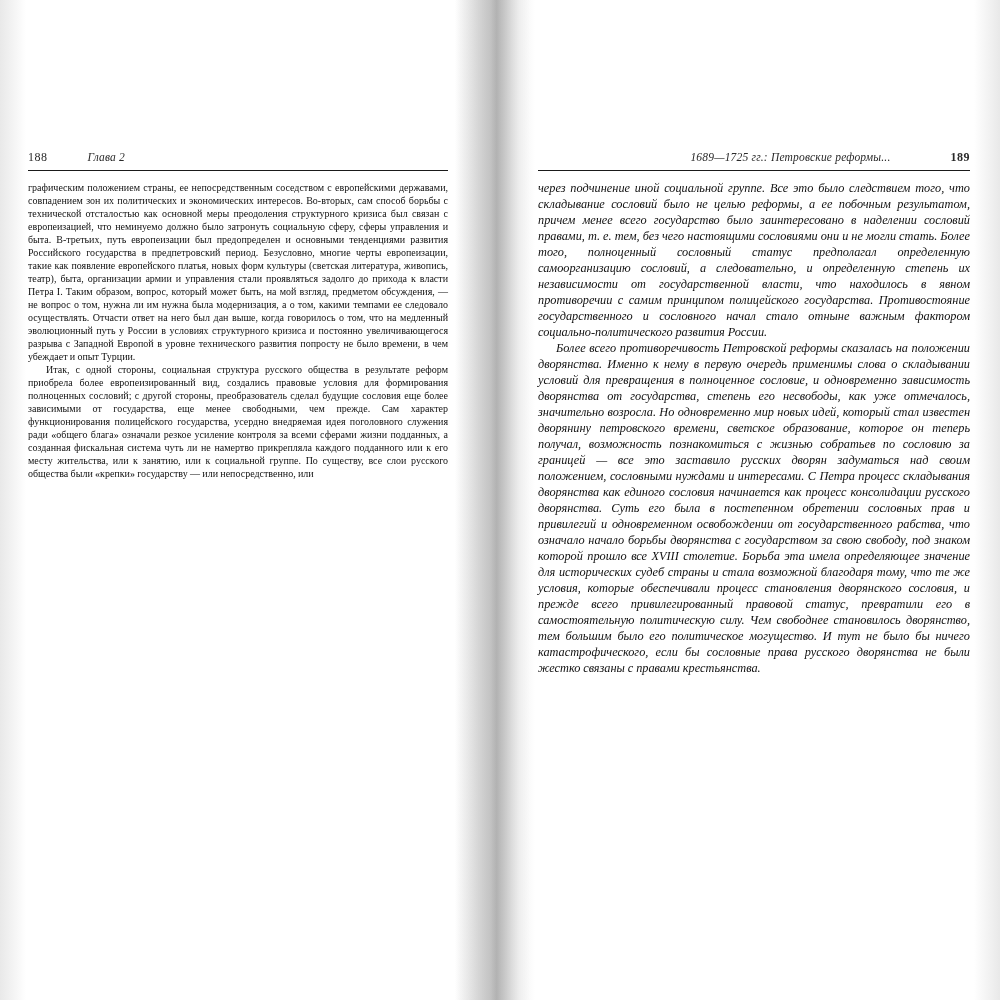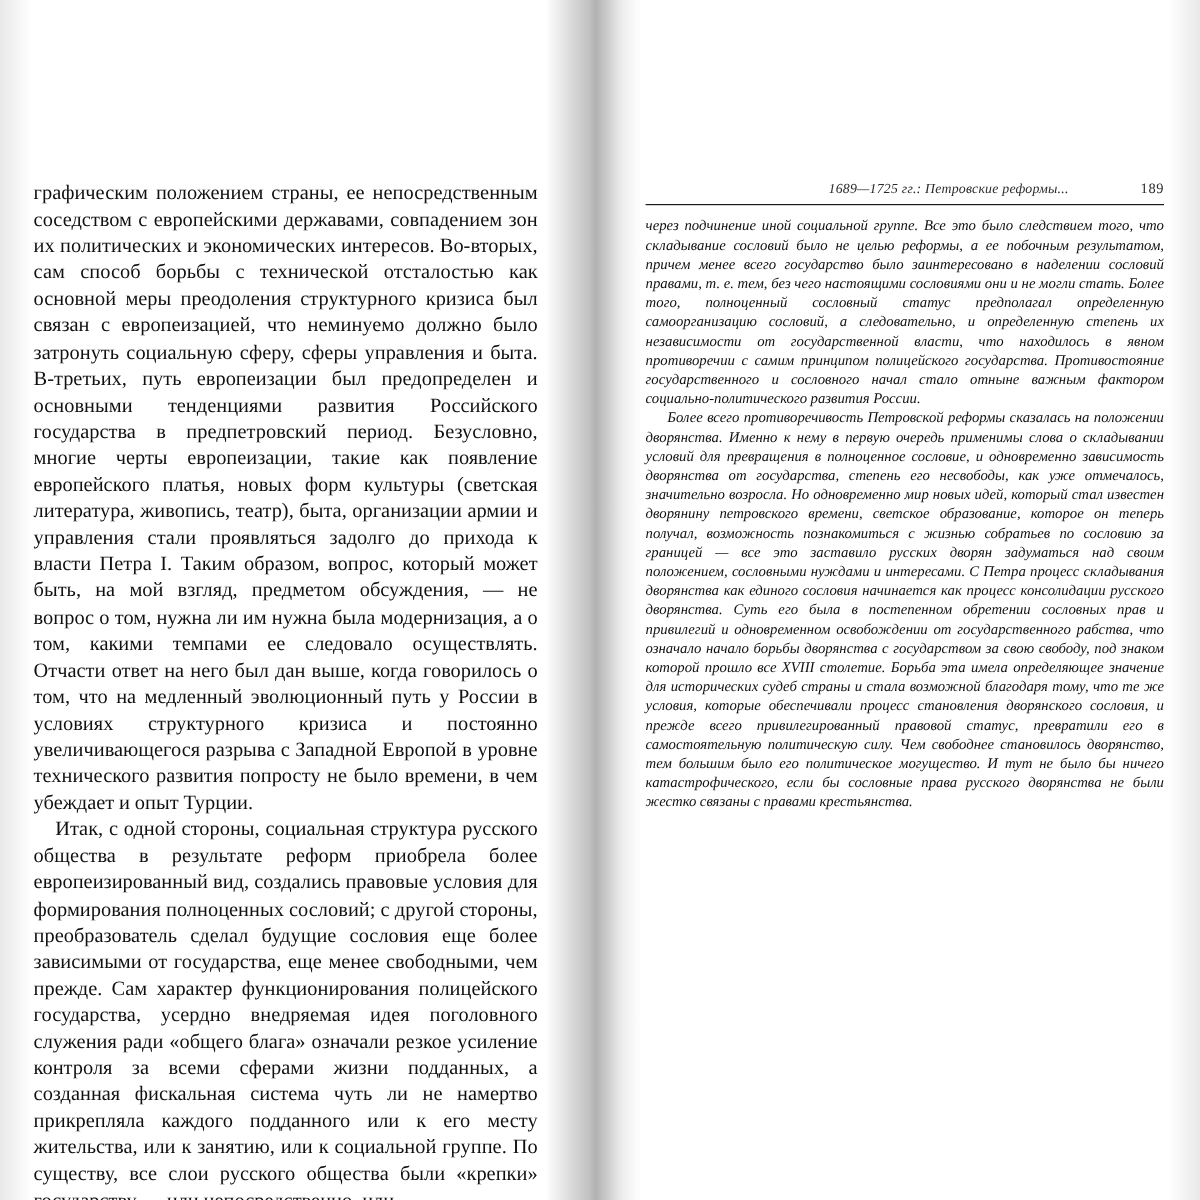--- a/index.html
+++ b/index.html
@@ -65,57 +65,61 @@
     font-family: "Liberation Serif", serif;
     font-size: 12px;
     letter-spacing: 0.5px;
   }
   .head-title {
     font-style: italic;
     font-size: 11.5px;
     letter-spacing: 0.2px;
   }
   .running-head.left .folio { margin-right: 40px; }
-  .running-head.right .folio { margin-left: 40px; }
+  .running-head.right .folio { margin-left: 40px; font-weight: bold; }
 
   .body-text p {
     margin: 0;
     font-size: 12.4px;
     line-height: 1.30;
     text-align: justify;
     text-justify: inter-word;
     color: #101010;
     hyphens: none;
     word-spacing: -0.2px;
   }
   .body-text p.indent { text-indent: 18px; }
   .body-text p.noindent { text-indent: 0; }
   .body-text p + p { margin-top: 0px; }
 
-  .col-left .body-text p { font-size: 17px; }
+  .col-left .body-text p { font-size: 10px; }
   .col-right .body-text p { font-size: 12.3px; font-style: italic; }
 
   
   .edge-left, .edge-right {
     position: absolute;
     top: 0;
     width: 26px;
     height: 1000px;
     pointer-events: none;
   }
   .edge-left { left: 0; background: linear-gradient(to right, rgba(230,230,230,0.9), rgba(255,255,255,0)); }
   .edge-right { right: 0; background: linear-gradient(to left, rgba(230,230,230,0.9), rgba(255,255,255,0)); }
 </style>
 </head>
 <body>
 
 <div class="page-spread">
   <div class="book-bg"></div>
 
   <div class="page page-left col-left">
+    <div class="running-head left">
+      <span class="folio">188</span>
+      <span class="head-title">Глава 2</span>
+    </div>
     <div class="body-text">
       <p class="noindent">графическим положением страны, ее непосредственным соседством с европейскими державами, совпадением зон их политических и экономических интересов. Во-вторых, сам способ борьбы с технической отсталостью как основной меры преодоления структурного кризиса был связан с европеизацией, что неминуемо должно было затронуть социальную сферу, сферы управления и быта. В-третьих, путь европеизации был предопределен и основными тенденциями развития Российского государства в предпетровский период. Безусловно, многие черты европеизации, такие как появление европейского платья, новых форм культуры (светская литература, живопись, театр), быта, организации армии и управления стали проявляться задолго до прихода к власти Петра I. Таким образом, вопрос, который может быть, на мой взгляд, предметом обсуждения, — не вопрос о том, нужна ли им нужна была модернизация, а о том, какими темпами ее следовало осуществлять. Отчасти ответ на него был дан выше, когда говорилось о том, что на медленный эволюционный путь у России в условиях структурного кризиса и постоянно увеличивающегося разрыва с Западной Европой в уровне технического развития попросту не было времени, в чем убеждает и опыт Турции.</p>
       <p class="indent">Итак, с одной стороны, социальная структура русского общества в результате реформ приобрела более европеизированный вид, создались правовые условия для формирования полноценных сословий; с другой стороны, преобразователь сделал будущие сословия еще более зависимыми от государства, еще менее свободными, чем прежде. Сам характер функционирования полицейского государства, усердно внедряемая идея поголовного служения ради «общего блага» означали резкое усиление контроля за всеми сферами жизни подданных, а созданная фискальная система чуть ли не намертво прикрепляла каждого подданного или к его месту жительства, или к занятию, или к социальной группе. По существу, все слои русского общества были «крепки» государству — или непосредственно, или</p>
     </div>
   </div>
 
   <div class="page page-right col-right">
     <div class="running-head right">
       <span class="head-title">1689—1725 гг.: Петровские реформы...</span>
       <span class="folio">189</span>

